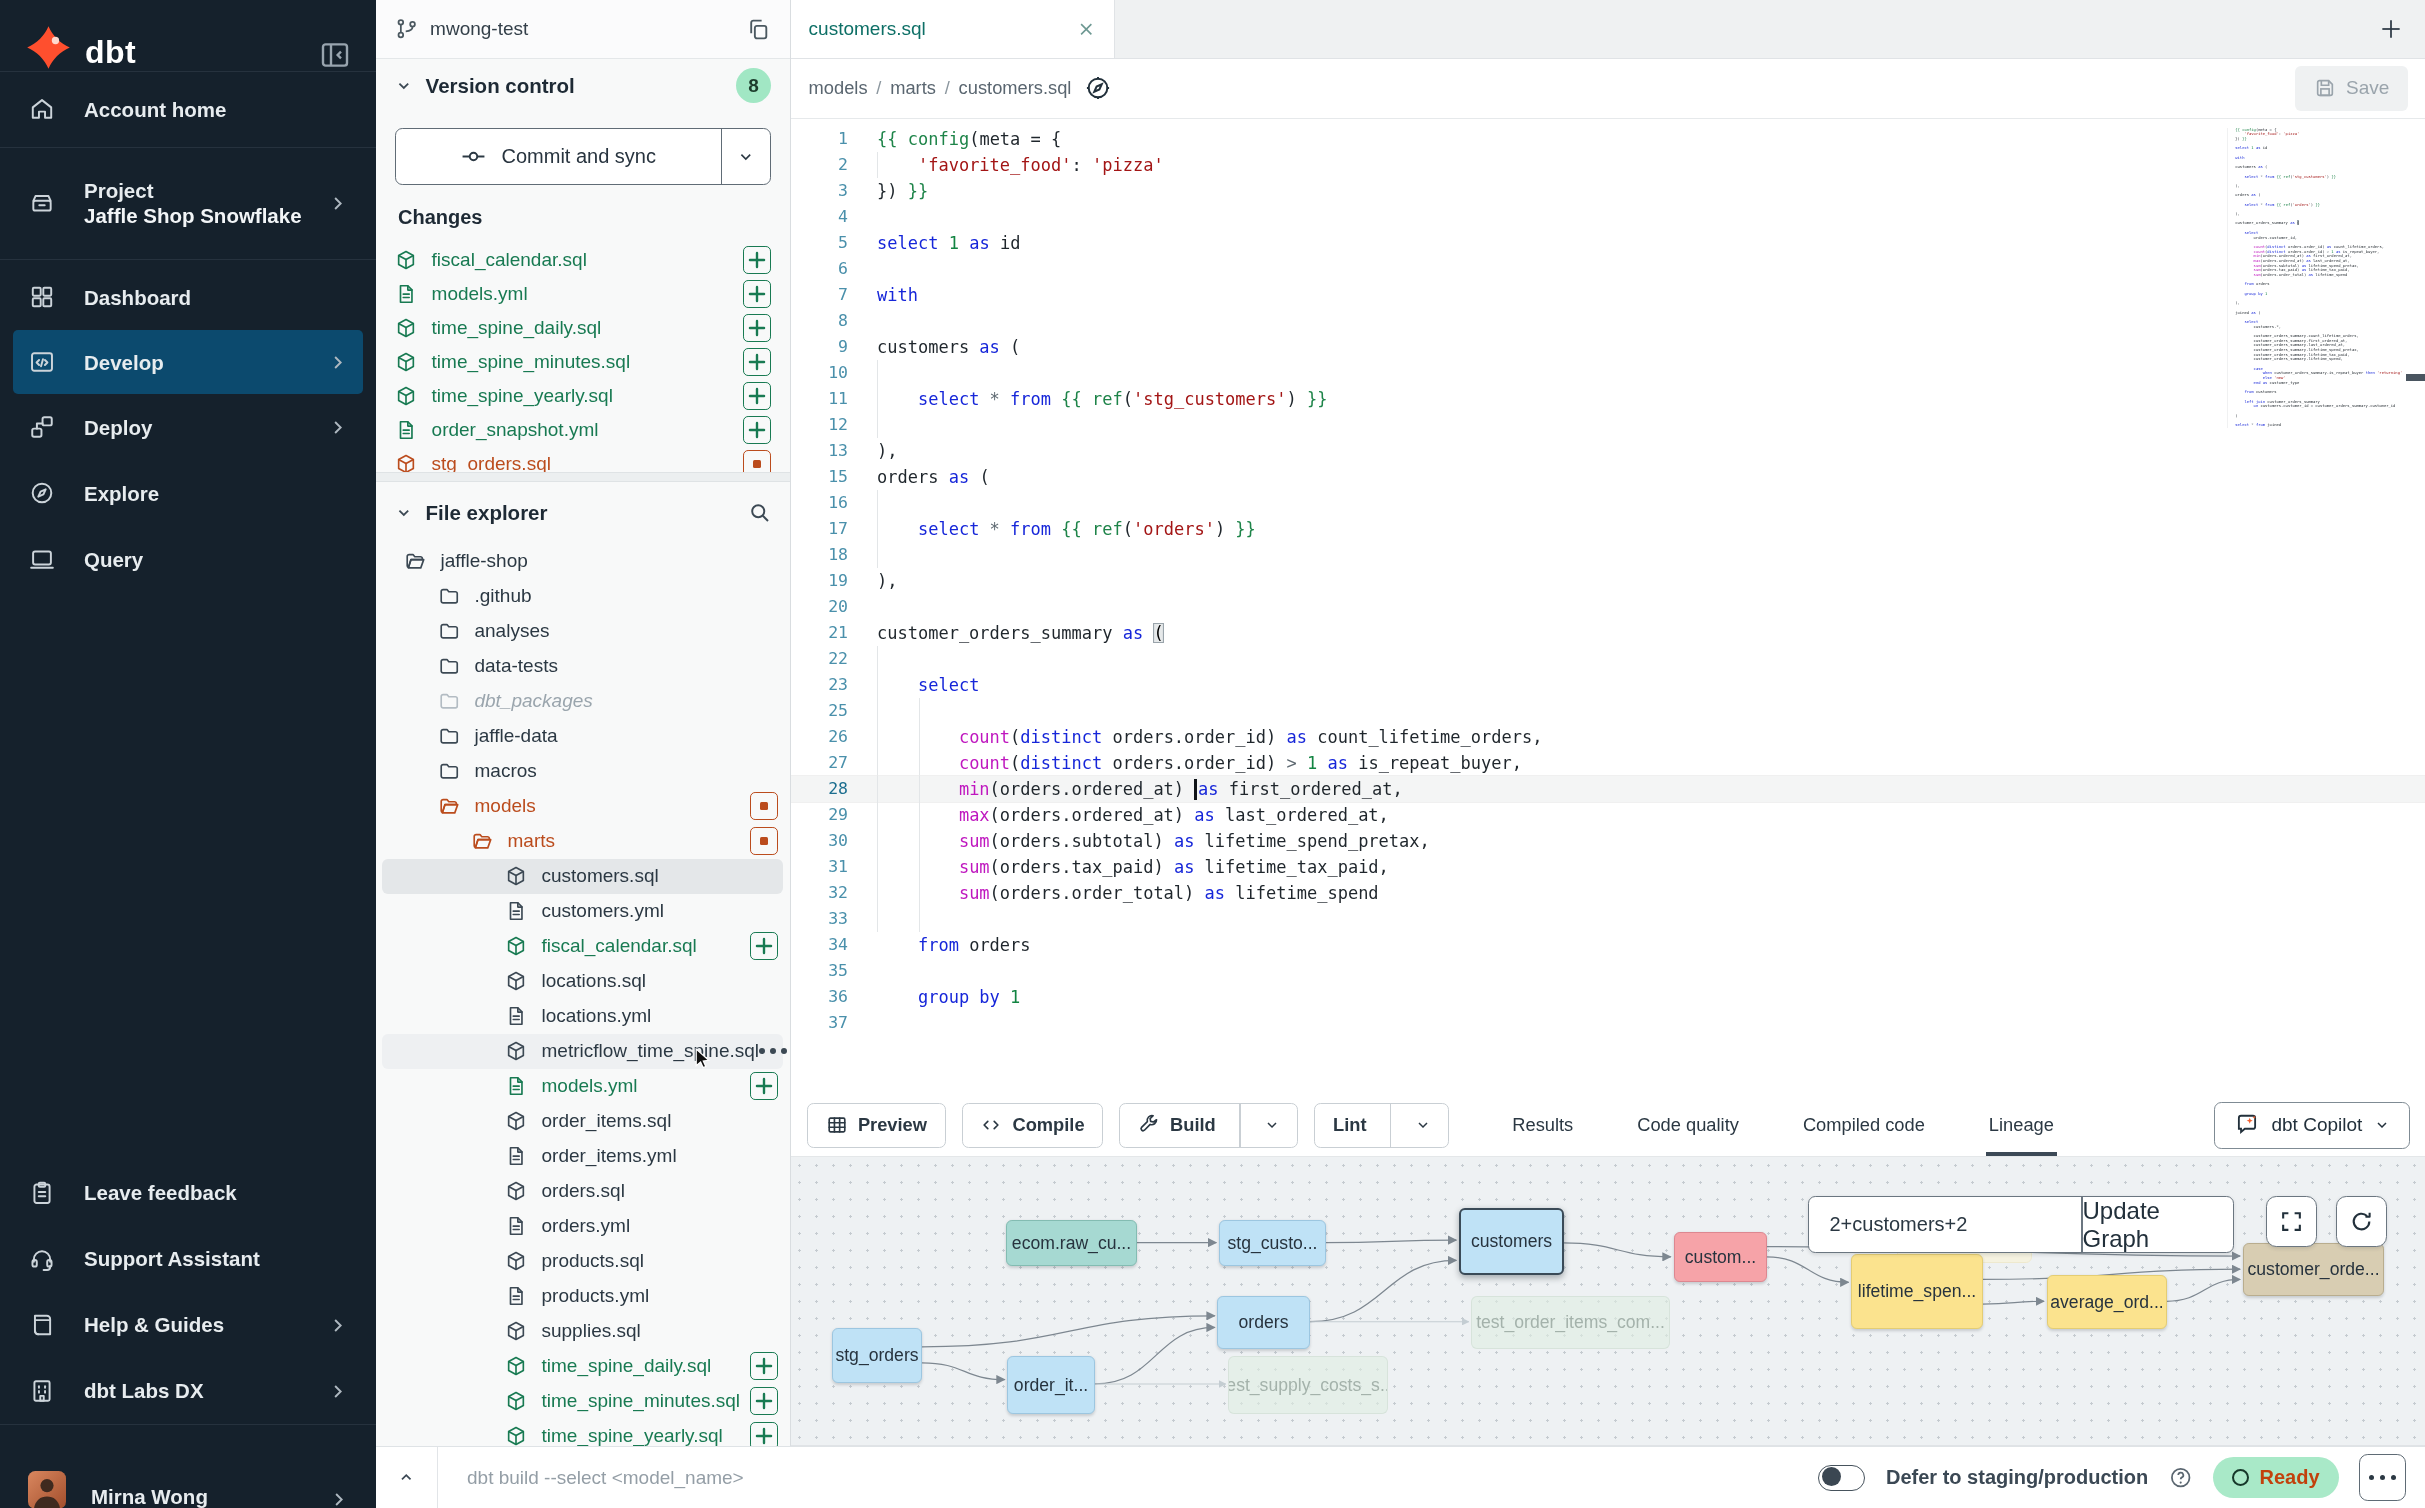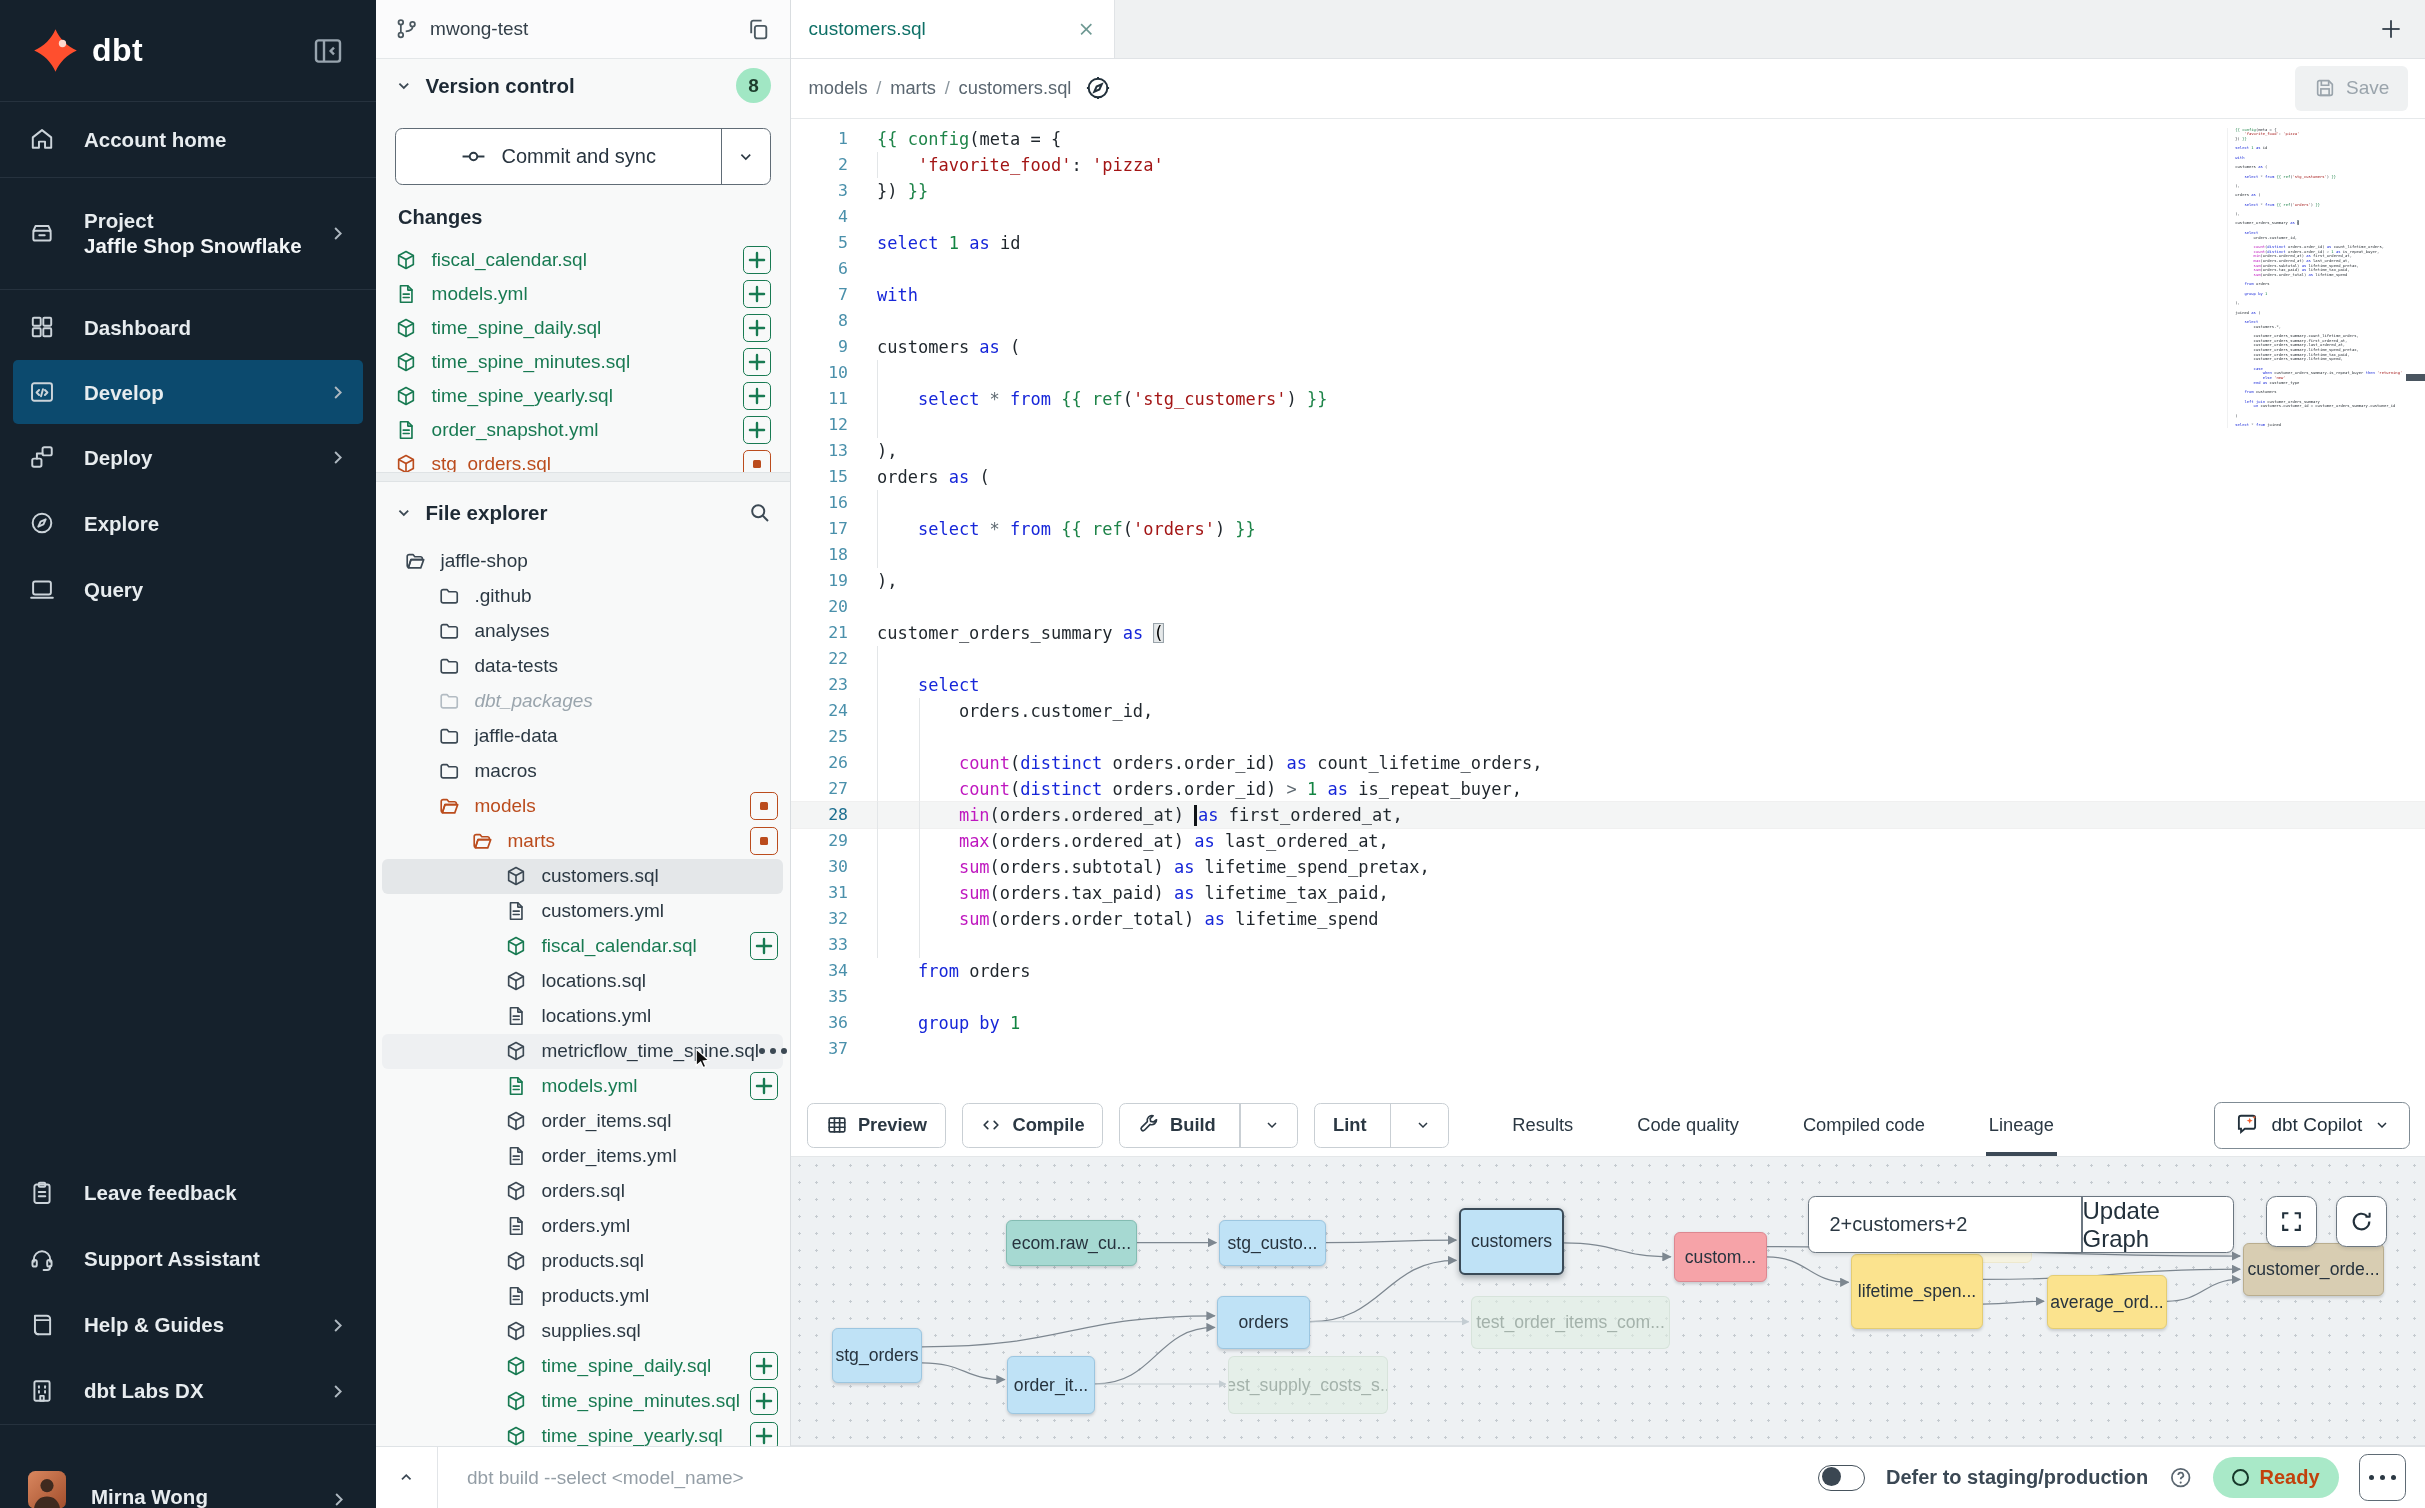--- a/index.html
+++ b/index.html
@@ -1,21 +1,21 @@
 <!DOCTYPE html>
 <html style="font-size:11.7px"><head>
 <meta charset="utf-8">
 <style>
   *{box-sizing:border-box;margin:0;padding:0}
   html,body{width:2426px;height:1509px;font-family:"Liberation Sans",sans-serif;background:#fff;overflow:hidden}
   .app{display:flex;width:2426px;height:1509px}
 
   
   .sidebar{width:376px;background:#15212c;color:#e7ecef;display:flex;flex-direction:column;flex:none}
-  .logo-row{height:102px;display:flex;align-items:center;padding:0 32px;border-bottom:0.7px solid #26323e}
+  .logo-row{height:72px;display:flex;align-items:flex-end;padding:0 25px;border-bottom:0.7px solid #26323e}
   .logo-mark{width:47px;height:47px;flex:none}
   .logo-text{font-size:32px;font-weight:700;color:#fff;margin-left:13px;letter-spacing:0.4px}
   .collapse-btn{margin-left:auto;width:32px;height:32px;color:#98a4ae}
   .nav-group{padding:4.4px 0}
   .nav-divider{height:0.7px;background:#26323e}
   .nav-item{display:flex;align-items:center;height:66px;padding:0 29px;position:relative;cursor:pointer}
   .nav-item .nicon{width:26px;height:26px;color:#ccd4da;flex:none}
   .nav-item .nlabel{margin-left:29px;font-size:20.5px;font-weight:600;color:#e7ecef;line-height:1.25}
   .nav-item .nsub{font-size:20.5px;font-weight:700;color:#f2f5f7}
   .nav-item .nchev{margin-left:auto;width:19px;height:19px;color:#aeb8c0}
@@ -776,21 +776,20 @@
               <div class="cl"><span class="ln">13</span><span class="ct"><span class="t">),</span></span></div>
               <div class="cl"><span class="ln">15</span><span class="ct"><span class="t">orders </span><span class="kw">as</span><span class="t"> (</span></span></div>
               <div class="cl"><span class="ln">16</span><span class="ct"></span><div class="guide" style="left: 86px;"></div></div>
               <div class="cl"><span class="ln">17</span><span class="ct"><span class="t">    </span><span class="kw">select</span><span class="op"> * </span><span class="kw">from</span><span class="t"> </span><span class="j">{{ </span><span class="jf">ref</span><span class="p">(</span><span class="str">'orders'</span><span class="p">)</span><span class="j"> }}</span></span><div class="guide" style="left: 86px;"></div></div>
               <div class="cl"><span class="ln">18</span><span class="ct"></span><div class="guide" style="left: 86px;"></div></div>
               <div class="cl"><span class="ln">19</span><span class="ct"><span class="t">),</span></span></div>
               <div class="cl"><span class="ln">20</span><span class="ct"></span></div>
               <div class="cl"><span class="ln">21</span><span class="ct"><span class="t">customer_orders_summary </span><span class="kw">as</span><span class="t"> </span><span class="br">(</span></span></div>
               <div class="cl"><span class="ln">22</span><span class="ct"></span><div class="guide" style="left: 86px;"></div></div>
               <div class="cl"><span class="ln">23</span><span class="ct"><span class="t">    </span><span class="kw">select</span></span><div class="guide" style="left: 86px;"></div></div>
-              <div class="cl"><span class="ln">24</span><span class="ct"><span class="t">        orders.customer_id,</span></span><div class="guide" style="left: 86px;"></div><div class="guide" style="left: 128px;"></div></div>
               <div class="cl"><span class="ln">25</span><span class="ct"></span><div class="guide" style="left: 86px;"></div><div class="guide" style="left: 128px;"></div></div>
               <div class="cl"><span class="ln">26</span><span class="ct"><span class="t">        </span><span class="fn">count</span><span class="p">(</span><span class="kw">distinct</span><span class="t"> orders.order_id</span><span class="p">)</span><span class="t"> </span><span class="kw">as</span><span class="t"> count_lifetime_orders,</span></span><div class="guide" style="left: 86px;"></div><div class="guide" style="left: 128px;"></div></div>
               <div class="cl"><span class="ln">27</span><span class="ct"><span class="t">        </span><span class="fn">count</span><span class="p">(</span><span class="kw">distinct</span><span class="t"> orders.order_id</span><span class="p">)</span><span class="op"> &gt; </span><span class="num">1</span><span class="t"> </span><span class="kw">as</span><span class="t"> is_repeat_buyer,</span></span><div class="guide" style="left: 86px;"></div><div class="guide" style="left: 128px;"></div></div>
               <div class="cl cur"><span class="ln">28</span><span class="ct"><span class="t">        </span><span class="fn">min</span><span class="p">(</span><span class="t">orders.ordered_at</span><span class="p">)</span><span class="t"> </span><span class="caret"></span><span class="kw">as</span><span class="t"> first_ordered_at,</span></span><div class="guide" style="left: 86px;"></div><div class="guide" style="left: 128px;"></div></div>
               <div class="cl"><span class="ln">29</span><span class="ct"><span class="t">        </span><span class="fn">max</span><span class="p">(</span><span class="t">orders.ordered_at</span><span class="p">)</span><span class="t"> </span><span class="kw">as</span><span class="t"> last_ordered_at,</span></span><div class="guide" style="left: 86px;"></div><div class="guide" style="left: 128px;"></div></div>
               <div class="cl"><span class="ln">30</span><span class="ct"><span class="t">        </span><span class="fn">sum</span><span class="p">(</span><span class="t">orders.subtotal</span><span class="p">)</span><span class="t"> </span><span class="kw">as</span><span class="t"> lifetime_spend_pretax,</span></span><div class="guide" style="left: 86px;"></div><div class="guide" style="left: 128px;"></div></div>
               <div class="cl"><span class="ln">31</span><span class="ct"><span class="t">        </span><span class="fn">sum</span><span class="p">(</span><span class="t">orders.tax_paid</span><span class="p">)</span><span class="t"> </span><span class="kw">as</span><span class="t"> lifetime_tax_paid,</span></span><div class="guide" style="left: 86px;"></div><div class="guide" style="left: 128px;"></div></div>
               <div class="cl"><span class="ln">32</span><span class="ct"><span class="t">        </span><span class="fn">sum</span><span class="p">(</span><span class="t">orders.order_total</span><span class="p">)</span><span class="t"> </span><span class="kw">as</span><span class="t"> lifetime_spend</span></span><div class="guide" style="left: 86px;"></div><div class="guide" style="left: 128px;"></div></div>
               <div class="cl"><span class="ln">33</span><span class="ct"></span><div class="guide" style="left: 86px;"></div><div class="guide" style="left: 128px;"></div></div>
               <div class="cl"><span class="ln">34</span><span class="ct"><span class="t">    </span><span class="kw">from</span><span class="t"> orders</span></span></div>

